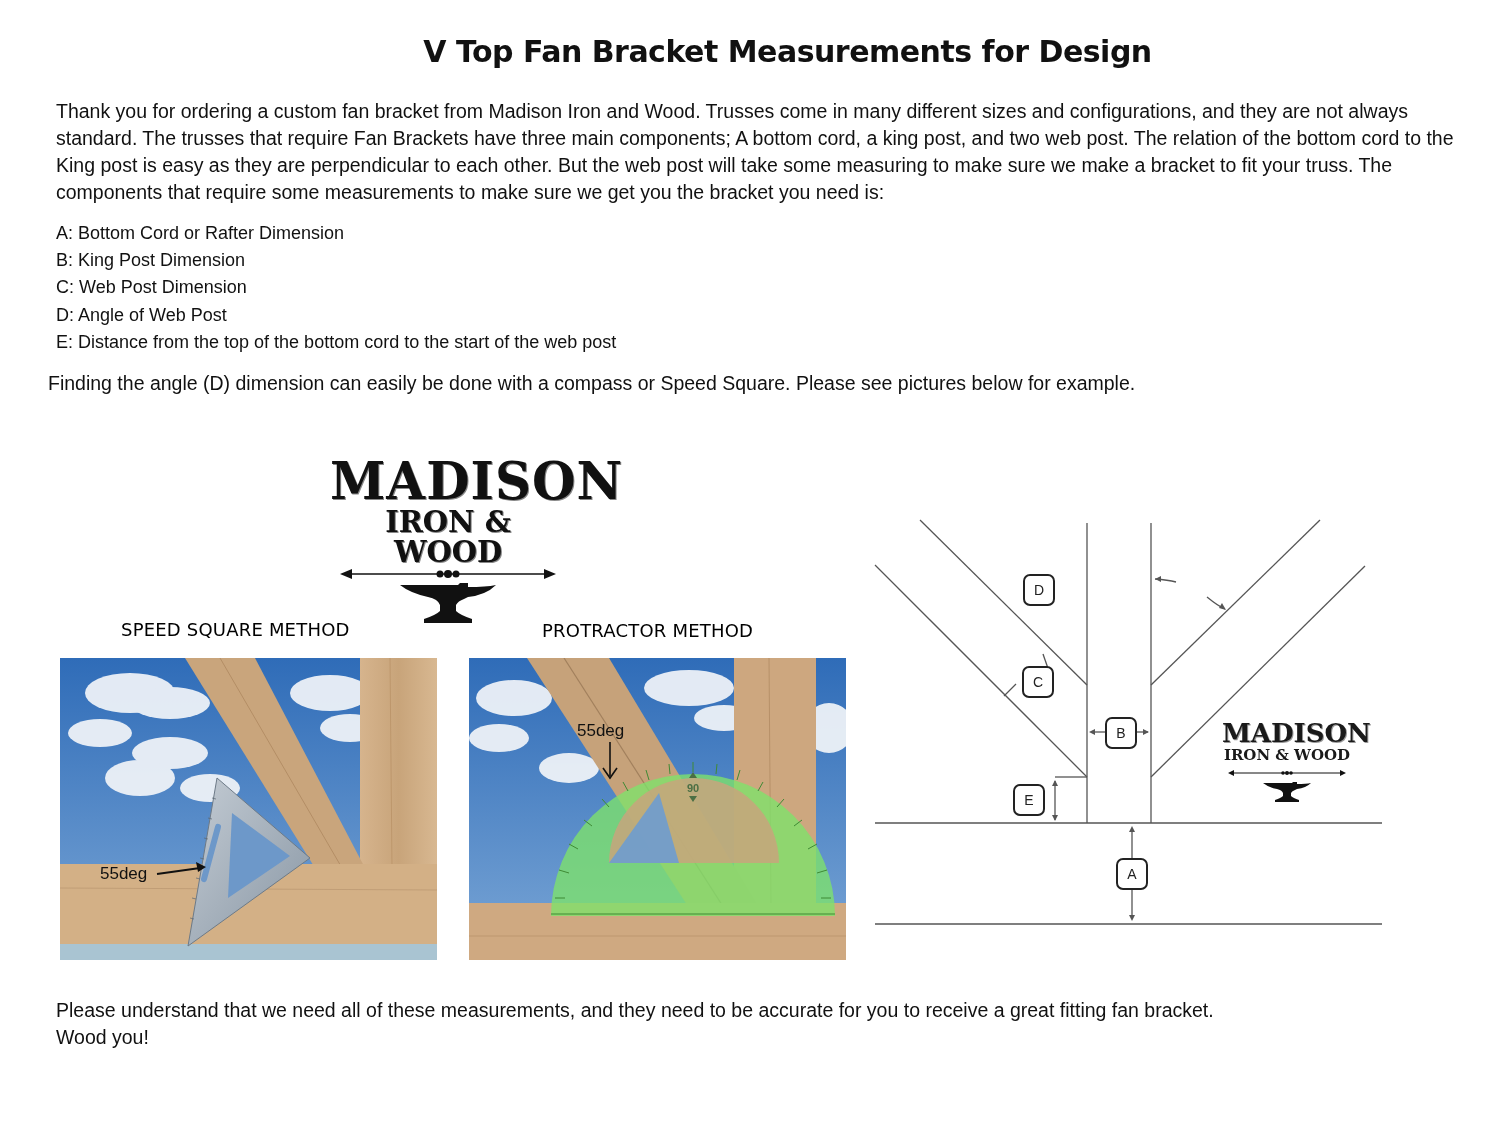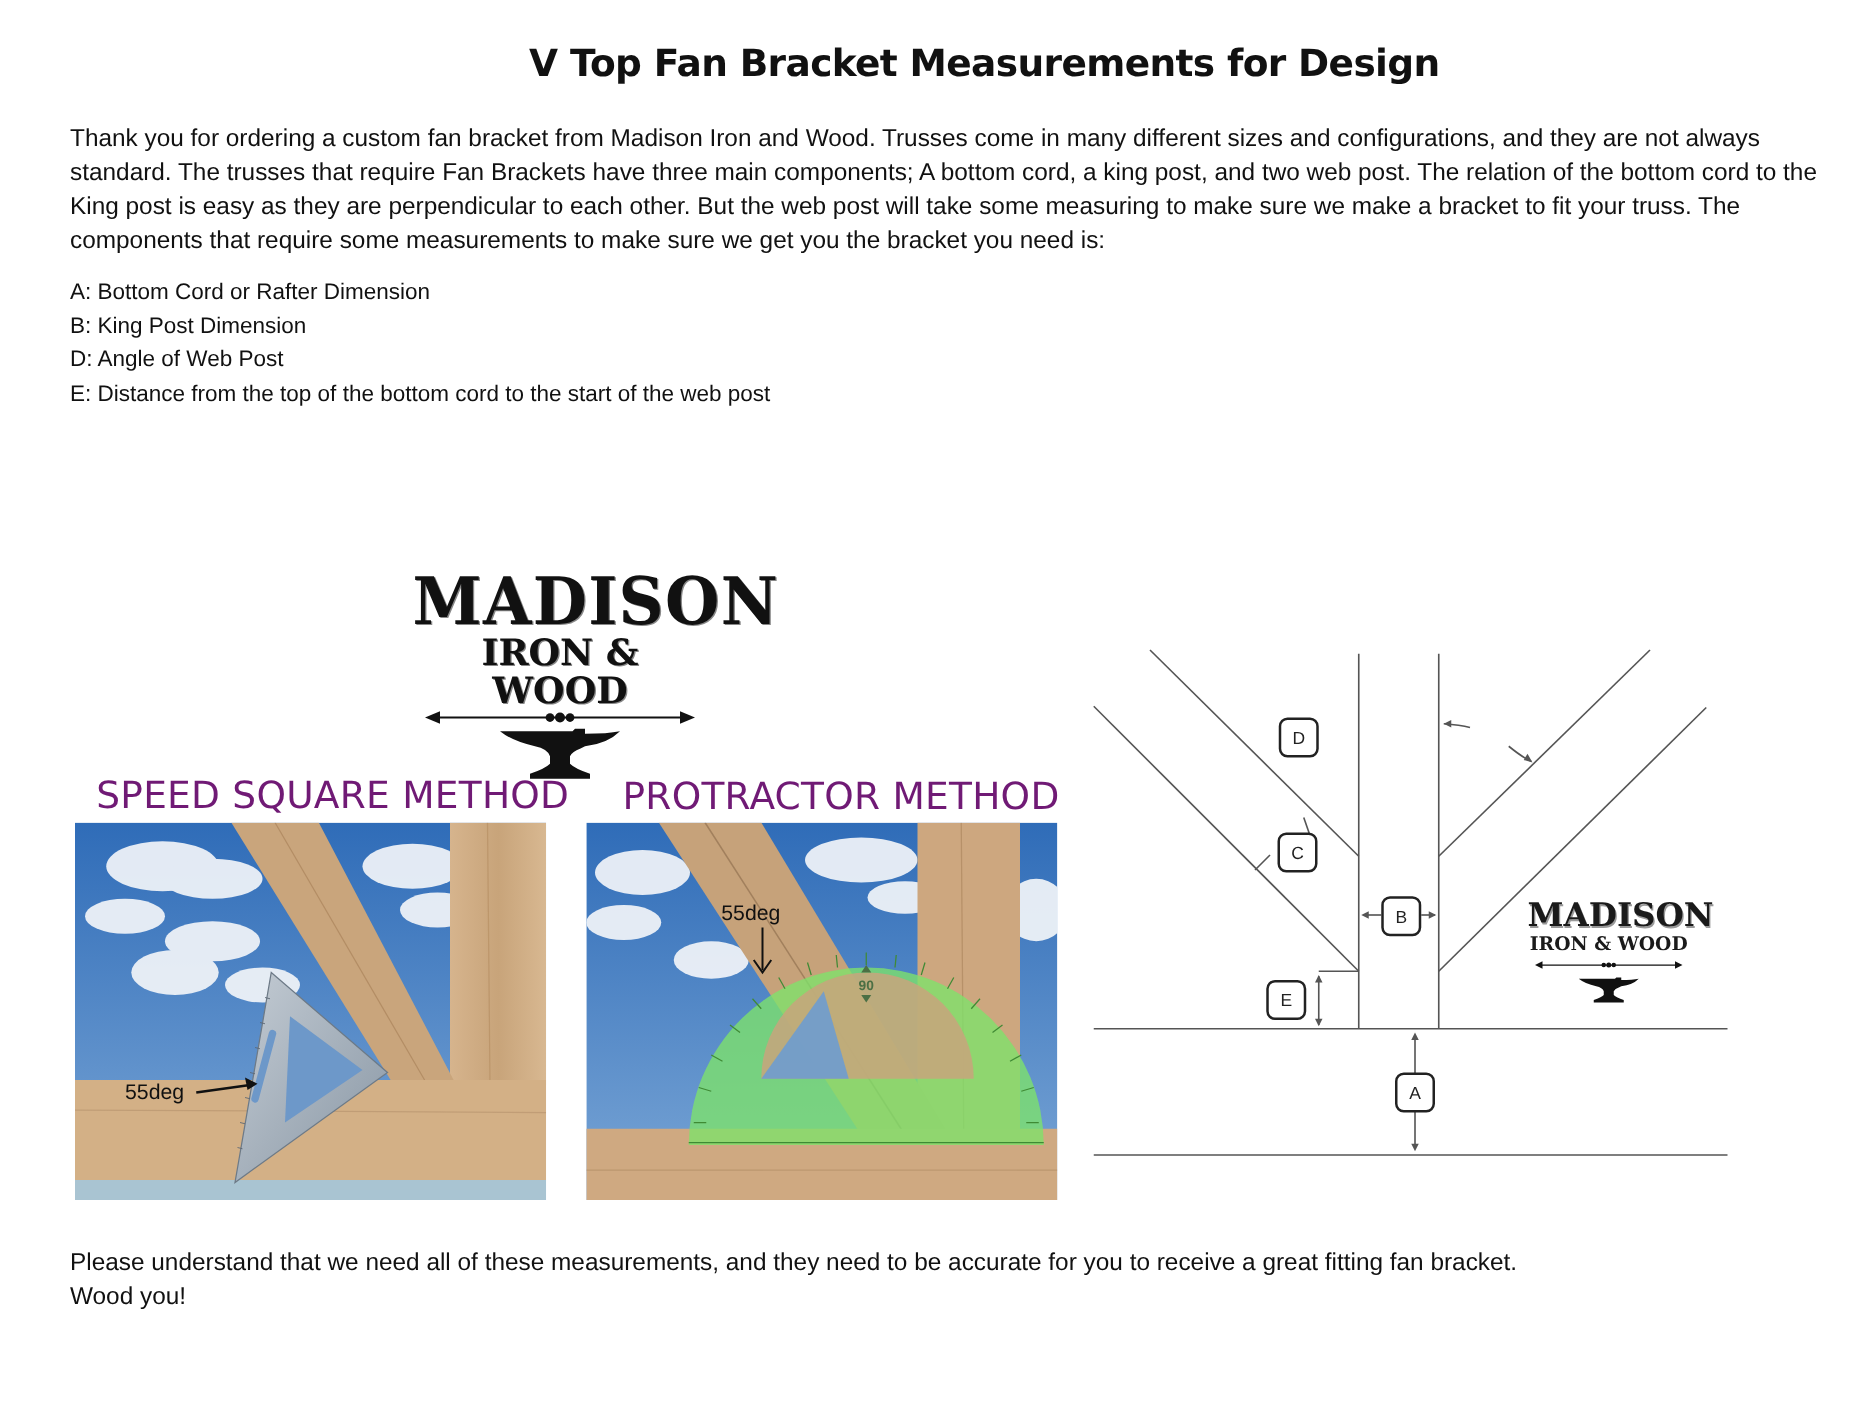--- a/index.html
+++ b/index.html
@@ -19,22 +19,22 @@
     .closing div { white-space: nowrap; }
 
     
     .logo { position: absolute; left: 330px; top: 455px; width: 236px; height: 150px; text-align: center; }
     .logo .l1 { font-family: "DejaVu Serif", serif; font-weight: bold; font-size: 50px; line-height: 52px;
                 letter-spacing: 1px; color: #111; text-shadow: 1px 1px 0 #888; transform: scaleY(1.05); }
     .logo .l2 { font-family: "DejaVu Serif", serif; font-weight: bold; font-size: 29px; line-height: 30px;
                 color: #111; text-shadow: 1px 1px 0 #888; }
     .logo svg { display: block; margin: 0 auto; }
 
-    .method-label { position: absolute; font-family: "DejaVu Sans", sans-serif; font-size: 30px;
-                    color: #701a75; letter-spacing: 0.2px; white-space: nowrap; }
+    .method-label { position: absolute; font-family: "DejaVu Sans", sans-serif; font-size: 18px;
+                    color: #000000; letter-spacing: 0.2px; white-space: nowrap; margin-left: 44px; }
 
     .photo { position: absolute; overflow: hidden; }
     .photo svg { display: block; }
 
     .diagram { position: absolute; left: 860px; top: 500px; }
     .dlabel { position: absolute; width: 28px; height: 28px; border: 2px solid #222; border-radius: 7px;
               background: #fff; font-family: "Liberation Sans", sans-serif; font-size: 14px;
               text-align: center; line-height: 28px; color: #222; box-sizing: content-box; }
     .dlogo { position: absolute; left: 1222px; top: 719px; width: 130px; text-align: center; }
     .dlogo .l1 { font-family: "DejaVu Serif", serif; font-weight: bold; font-size: 26px; line-height: 28px;
@@ -47,25 +47,27 @@
 
 <div class="title">V Top Fan Bracket Measurements for Design</div>
 
 <div class="intro">
   <p>Thank you for ordering a custom fan bracket from Madison Iron and Wood.  Trusses come in many different sizes and configurations, and they are not always standard.  The trusses that require Fan Brackets have three main components; A bottom cord, a king post, and two web post.  The relation of the bottom cord to the King post is easy as they are perpendicular to each other. But the web post will take some measuring to make sure we make a bracket to fit your truss. The components that require some measurements to make sure we get you the bracket you need is:</p>
 </div>
 
 <div class="dims">
   <div>A: Bottom Cord or Rafter Dimension</div>
   <div>B: King Post Dimension</div>
+  <div>C: Web Post Dimension</div>
   <div>D: Angle of Web Post</div>
   <div>E: Distance from the top of the bottom cord to the start of the web post</div>
 </div>
 
 <div class="finding">
+  <div>Finding the angle (D) dimension can easily be done with a compass or Speed Square. Please see pictures below for example.</div>
 </div>
 
 <div class="logo">
   <div class="l1">MADISON</div>
   <div class="l2">IRON &amp; WOOD</div>
   <svg width="220" height="14" viewBox="0 0 220 14">
     <line x1="8" y1="7" x2="212" y2="7" stroke="#111" stroke-width="1.6"></line>
     <polygon points="2,7 14,2 14,12" fill="#111"></polygon>
     <polygon points="218,7 206,2 206,12" fill="#111"></polygon>
     <circle cx="102" cy="7" r="3.5" fill="#111"></circle>

